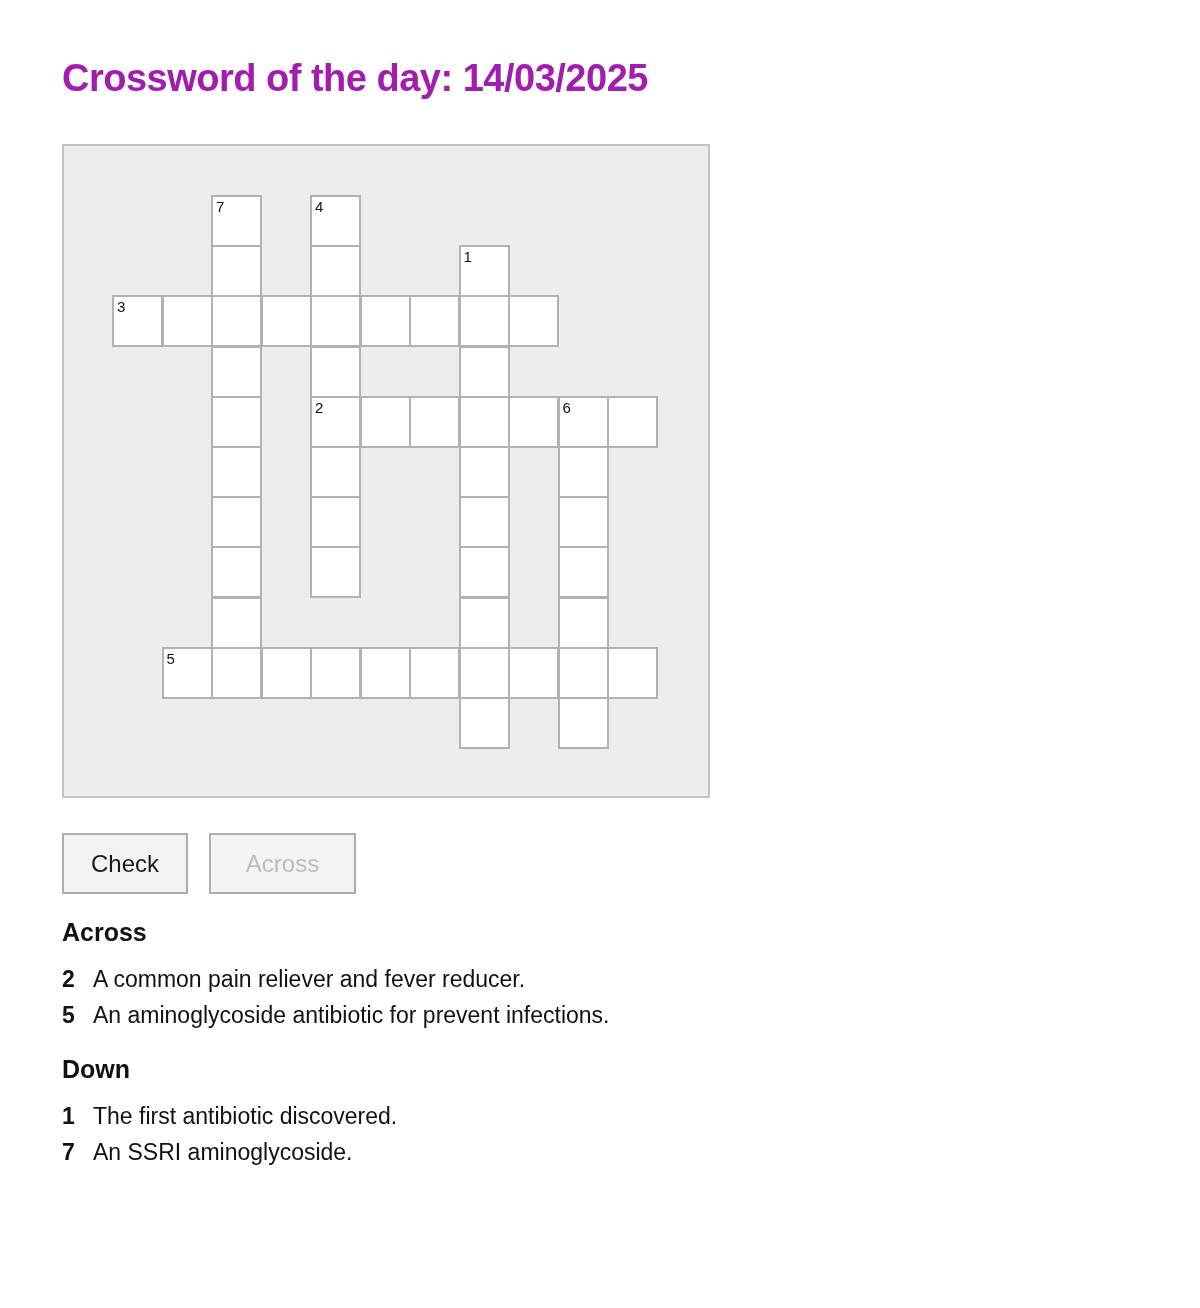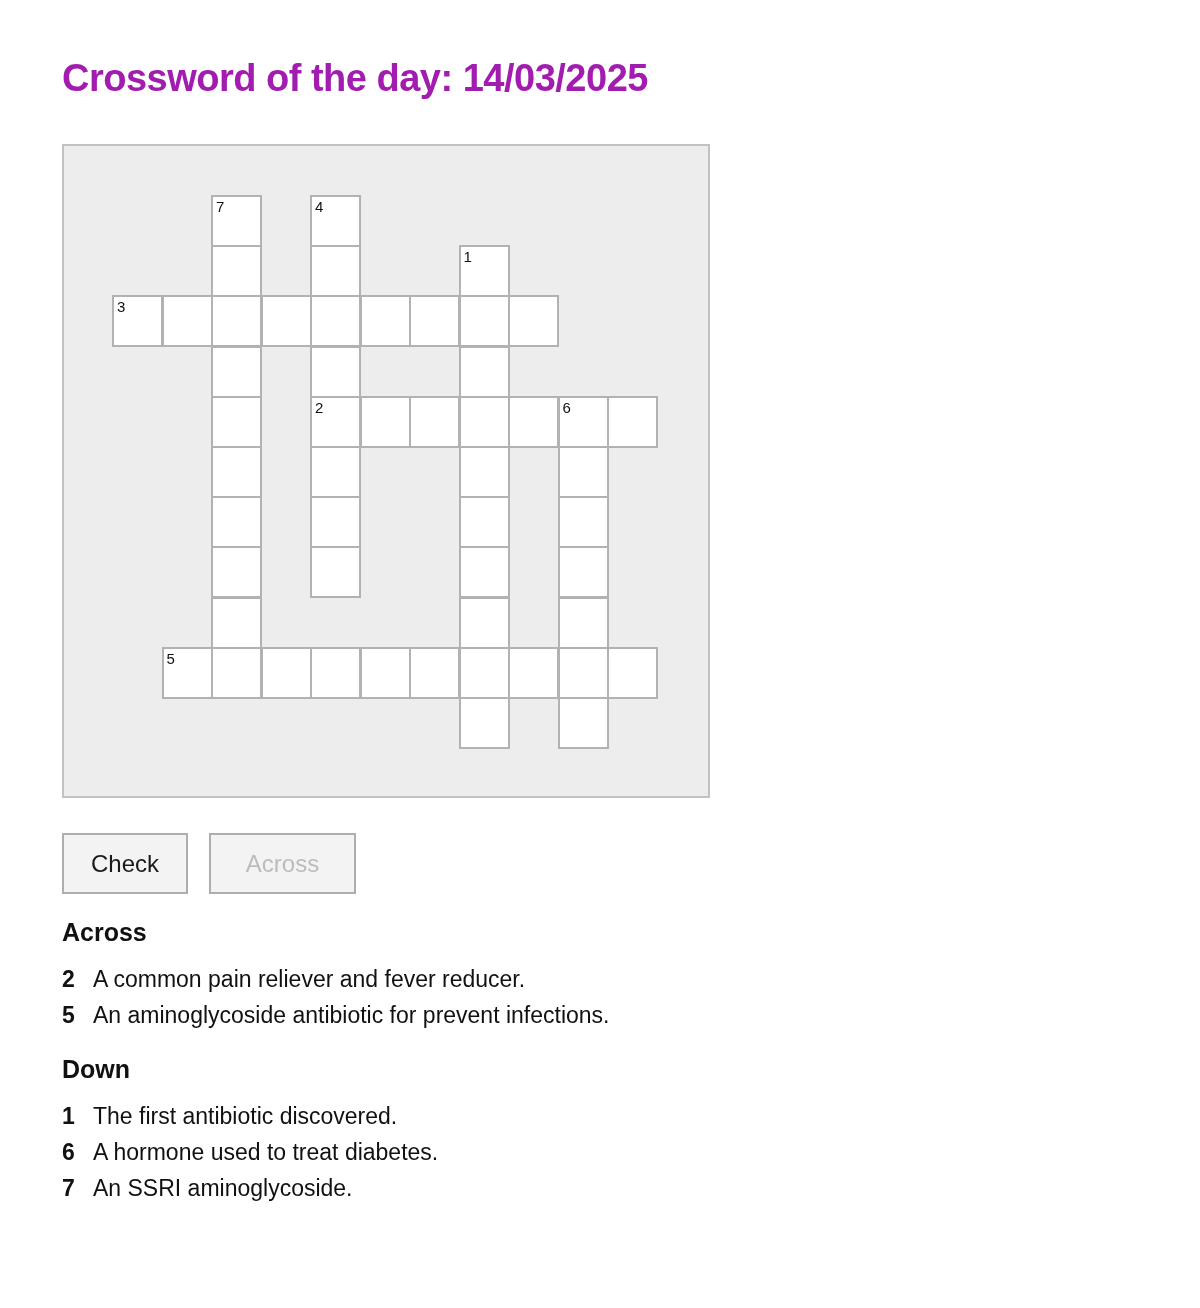--- a/index.html
+++ b/index.html
@@ -274,18 +274,17 @@
   <div class="clues-section">
     <h2 class="clue-heading">Across</h2>
     <div class="clue-list" id="across-list">
         <div class="clue"><span class="clue-num">2</span><span class="clue-text">A common pain reliever and fever reducer.</span></div>
         <div class="clue"><span class="clue-num">5</span><span class="clue-text">An aminoglycoside antibiotic for prevent infections.</span></div>
       </div>
 
     <h2 class="clue-heading">Down</h2>
     <div class="clue-list" id="down-list">
         <div class="clue"><span class="clue-num">1</span><span class="clue-text">The first antibiotic discovered.</span></div>
-        <div class="clue"><span class="clue-num">6</span><span class="clue-text">A hormone used to treat diabetes.</span></div>
         <div class="clue"><span class="clue-num">7</span><span class="clue-text">An SSRI aminoglycoside.</span></div>
       </div>
   </div>
 
 </div>
 
 </body></html>

